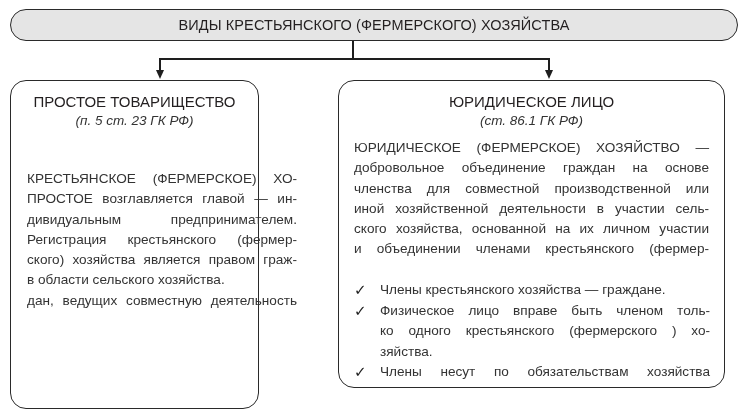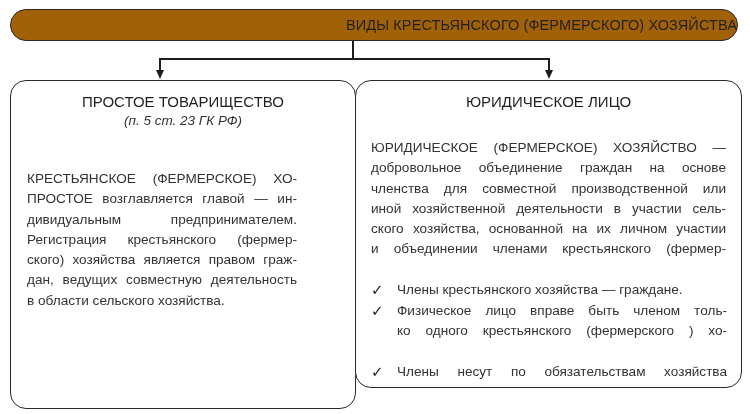--- a/index.html
+++ b/index.html
@@ -1,28 +1,28 @@
 <!DOCTYPE html>
 <html><head>
 <meta charset="utf-8">
 <style>
   html, body { margin:0; padding:0; background:#ffffff; }
   body { width:750px; height:414px; position:relative; overflow:hidden;
          font-family:"Liberation Sans", "DejaVu Sans", sans-serif; color:#231f20; }
   .top-box { position:absolute; left:10px; top:9px; width:728px; height:32px;
-             background:#a16207; border:1.6px solid #2a2a2a; border-radius:16px;
-             box-sizing:border-box; display:flex; align-items:center; justify-content:flex-end;
+             background:#e5e5e5; border:1.6px solid #2a2a2a; border-radius:16px;
+             box-sizing:border-box; display:flex; align-items:center; justify-content:center;
              font-size:14.5px; letter-spacing:0.1px; }
   .connector { position:absolute; background:#1e1e1e; }
   .arrow-head { position:absolute; width:0; height:0;
                 border-left:4px solid transparent; border-right:4px solid transparent;
                 border-top:9px solid #1e1e1e; }
   .box { position:absolute; border:1.6px solid #2a2a2a; border-radius:16px; box-sizing:border-box; background:#fff; }
-  .box-left { left:10px; top:80px; width:346px; height:329px; }
-  .box-right { left:355px; top:80px; width:387px; height:308px; }
+  .box-left { left:10px; top:80px; width:249px; height:329px; }
+  .box-right { left:338px; top:80px; width:387px; height:308px; }
   .box-title { position:absolute; left:0; right:0; text-align:center; font-size:15px; }
   .box-ref { position:absolute; left:0; right:0; text-align:center; font-size:13.5px; font-style:italic; color:#333; }
   .body-lines { position:absolute; font-size:13.6px; line-height:20.3px; color:#333; }
   .line { display:block; white-space:nowrap; text-align:justify; text-align-last:justify; height:20.3px; }
   .line.last { text-align-last:left; }
   .bullet { position:absolute; font-size:13.6px; line-height:20.3px; color:#333; }
   .check { position:absolute; font-size:15px; line-height:20px; color:#222; }
 </style>
 </head>
 <body>
@@ -40,44 +40,46 @@
 
 <div class="box box-left">
   <div class="box-title" style="top:12px;">ПРОСТОЕ ТОВАРИЩЕСТВО</div>
   <div class="box-ref" style="top:32px;">(п. 5 ст. 23 ГК РФ)</div>
   <div class="body-lines" style="left:16px; top:57px; width:270px;margin-top:31px;">
     <span class="line">КРЕСТЬЯНСКОЕ (ФЕРМЕРСКОЕ) ХО-</span>
     <span class="line">ПРОСТОЕ возглавляется главой — ин-</span>
     <span class="line">дивидуальным предпринимателем.</span>
     <span class="line">Регистрация крестьянского (фермер-</span>
     <span class="line">ского) хозяйства является правом граж-</span>
+    <span class="line last">в области сельского хозяйства.</span>
     <span class="line">дан, ведущих совместную деятельность</span>
-    <span class="line last">в области сельского хозяйства.</span>
   </div>
 </div>
 
 <div class="box box-right">
   <div class="box-title" style="top:12px;">ЮРИДИЧЕСКОЕ ЛИЦО</div>
+  <div class="box-ref" style="top:32px;">(ст. 86.1 ГК РФ)</div>
   <div class="body-lines" style="left:15px; top:57px; width:355px;">
     <span class="line">ЮРИДИЧЕСКОЕ (ФЕРМЕРСКОЕ) ХОЗЯЙСТВО —</span>
     <span class="line">добровольное объединение граждан на основе</span>
     <span class="line">членства для совместной производственной или</span>
     <span class="line">иной хозяйственной деятельности в участии сель-</span>
     <span class="line">ского хозяйства, основанной на их личном участии</span>
     <span class="line">и объединении членами крестьянского (фермер-</span>
   </div>
 
   <span class="check" style="left:15px; top:199px;">✓</span>
   <div class="bullet" style="left:41px; top:199px; width:330px;">
     <span class="line last">Члены крестьянского хозяйства — граждане.</span>
   </div>
 
   <span class="check" style="left:15px; top:220px;">✓</span>
   <div class="bullet" style="left:41px; top:220px; width:330px;">
     <span class="line">Физическое лицо вправе быть членом толь-</span>
     <span class="line">ко одного крестьянского (фермерского ) хо-</span>
+    <span class="line last">зяйства.</span>
   </div>
 
   <span class="check" style="left:15px; top:281px;">✓</span>
   <div class="bullet" style="left:41px; top:281px; width:330px;">
     <span class="line">Члены несут по обязательствам хозяйства</span>
   </div>
 </div>
 
 </body></html>

